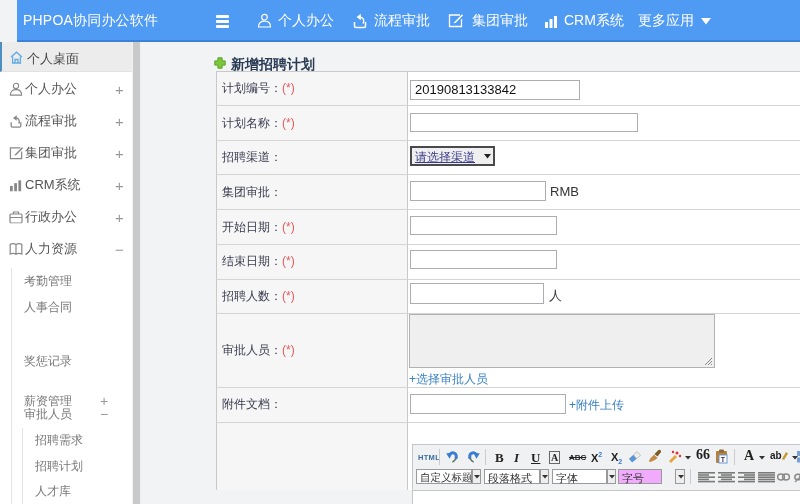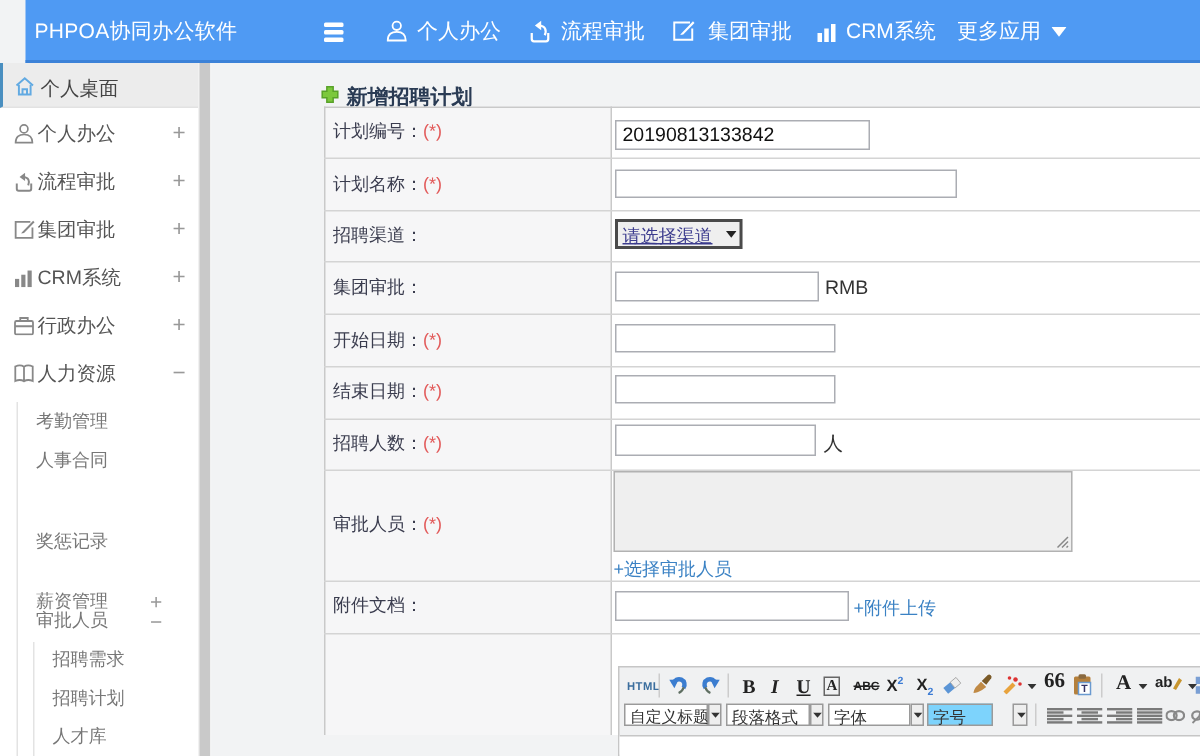--- a/index.html
+++ b/index.html
@@ -298,21 +298,21 @@
       </svg>
     </div>
  <div class="abs" style="left:139px; top:24px; width:55px; height:15px; background:#fff; border:1px solid #9a9a9a;">
       <span style="position:absolute; left:3px; top:1px; font-size:11px; color:#333; white-space:nowrap;">字体</span>
     </div>
  <div class="abs" style="left:194px; top:24px; width:9px; height:15px; background:#eee; border:1px solid #9a9a9a;">
       <svg style="position:absolute; left:1px; top:5px;" width="6" height="4" viewBox="0 0 6 4">
         <path d="M0 0 L6 0 L3 3.5 Z" fill="#333"></path>
       </svg>
     </div>
- <div class="abs" style="left:205px; top:24px; width:44px; height:15px; background:#7dd3fc; border:1px solid #9a9a9a;font-family:Liberation Serif, serif;">
+ <div class="abs" style="left:205px; top:24px; width:44px; height:15px; background:#f0abfc; border:1px solid #9a9a9a;font-family:Liberation Serif, serif;">
       <span style="position:absolute; left:3px; top:1px; font-size:11px; color:#333; white-space:nowrap;">字号</span>
     </div>
  <div class="abs" style="left:262px; top:24px; width:10px; height:15px; background:#eee; border:1px solid #9a9a9a;">
       <svg style="position:absolute; left:2px; top:5px;" width="6" height="4" viewBox="0 0 6 4">
         <path d="M0 0 L6 0 L3 3.5 Z" fill="#333"></path>
       </svg>
     </div>
  <div class="abs" style="left:277px; top:24px; width:1px; height:15px; background:#ccc;"></div>
  <svg class="abs" style="left:285px; top:27px;" width="17" height="11" viewBox="0 0 17 11">
       <g fill="#7a7a7a">

